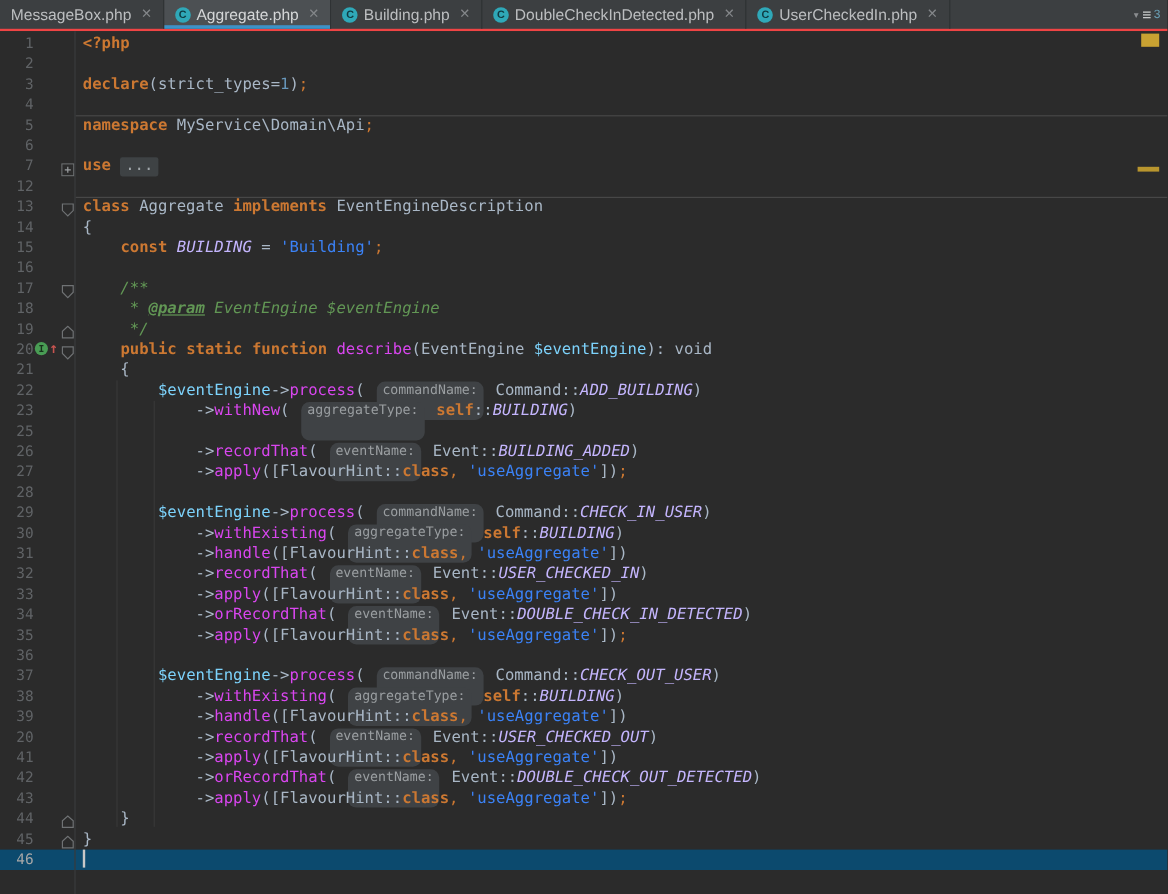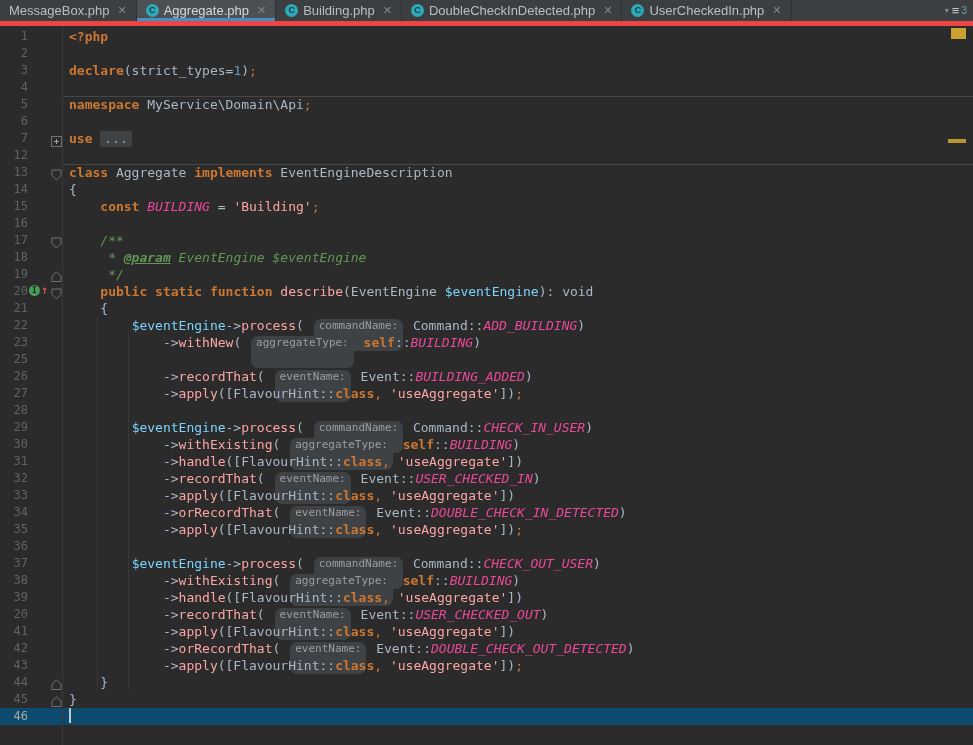--- a/index.html
+++ b/index.html
@@ -3,21 +3,21 @@
 <meta charset="utf-8">
 <style>
   * { box-sizing: border-box; margin: 0; padding: 0; }
   html,body { width: 973px; height: 745px; overflow: hidden; background: #2B2B2B; }
   body { font-family: "Liberation Sans", sans-serif; }
 
   
   .tabbar {
     display: flex; align-items: stretch;
     height: 26px; background: #3C3F41;
-    border-bottom: 5px solid #ef4444;
+    border-bottom: 2px solid #ef4444;
     position: relative;
   }
   .tab {
     display: flex; align-items: center; gap: 5px;
     padding: 0 9px; position: relative;
     border-right: 1px solid #2F3234;
     color: #BCBEC0; font-size: 13px;
     cursor: default; white-space: nowrap;
   }
   .tab.active { background: #4C5053; color: #D5D7D8; }
@@ -75,24 +75,24 @@
     color: #C75450; font-size: 12px; font-weight: bold; font-style: normal;
   }
   .code {
     white-space: pre; padding-left: 7px; font-size: 13px;
     line-height: 17px; color: #A9B7C6; position: relative; z-index: 2;
   }
 
   
   .t-k { color: #CC7832; font-weight: bold; }
   .t-p { color: #A9B7C6; }
-  .t-f { color: #fca5a5; }
+  .t-f { color: #d946ef; }
   .t-v { color: #7dd3fc; }
-  .t-c { color: #ec4899; font-style: italic; }
-  .t-s { color: #fca5a5; }
+  .t-c { color: #c4b5fd; font-style: italic; }
+  .t-s { color: #3b82f6; }
   .t-n { color: #6897BB; }
   .t-m { color: #CC7832; }
   .t-d { color: #629755; font-style: italic; }
   .t-t { color: #629755; font-style: italic; font-weight: bold; text-decoration: underline; text-align: center; }
 
   .chip-hint {
     display: inline-block; background: #3F4245; color: #9A9EA1;
     border-radius: 7px; padding: 0 5px; margin: 0 2px;
     font-size: 11px; line-height: 14px; height: 32px; vertical-align: 1px;
   }

